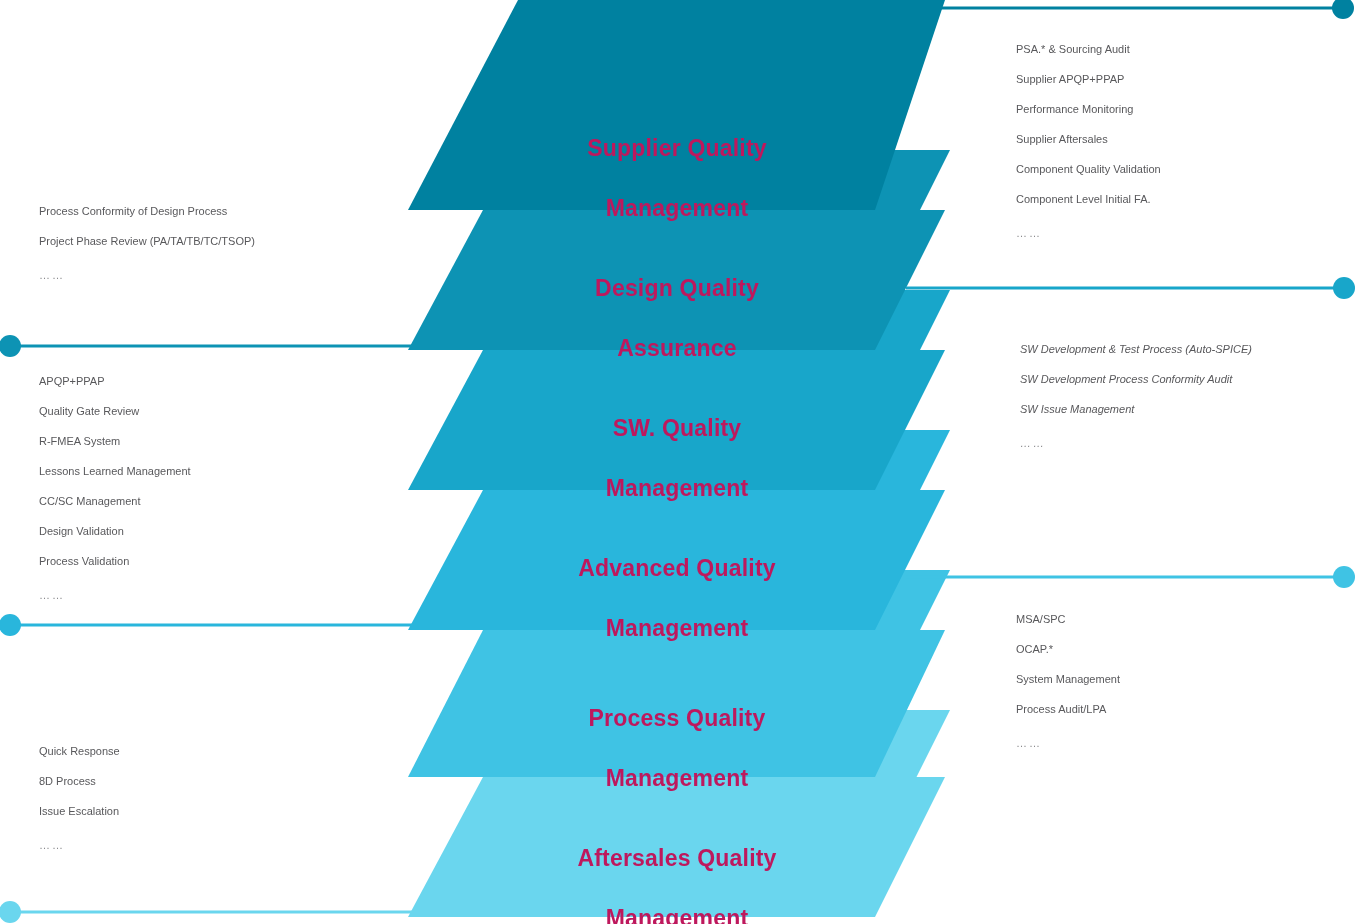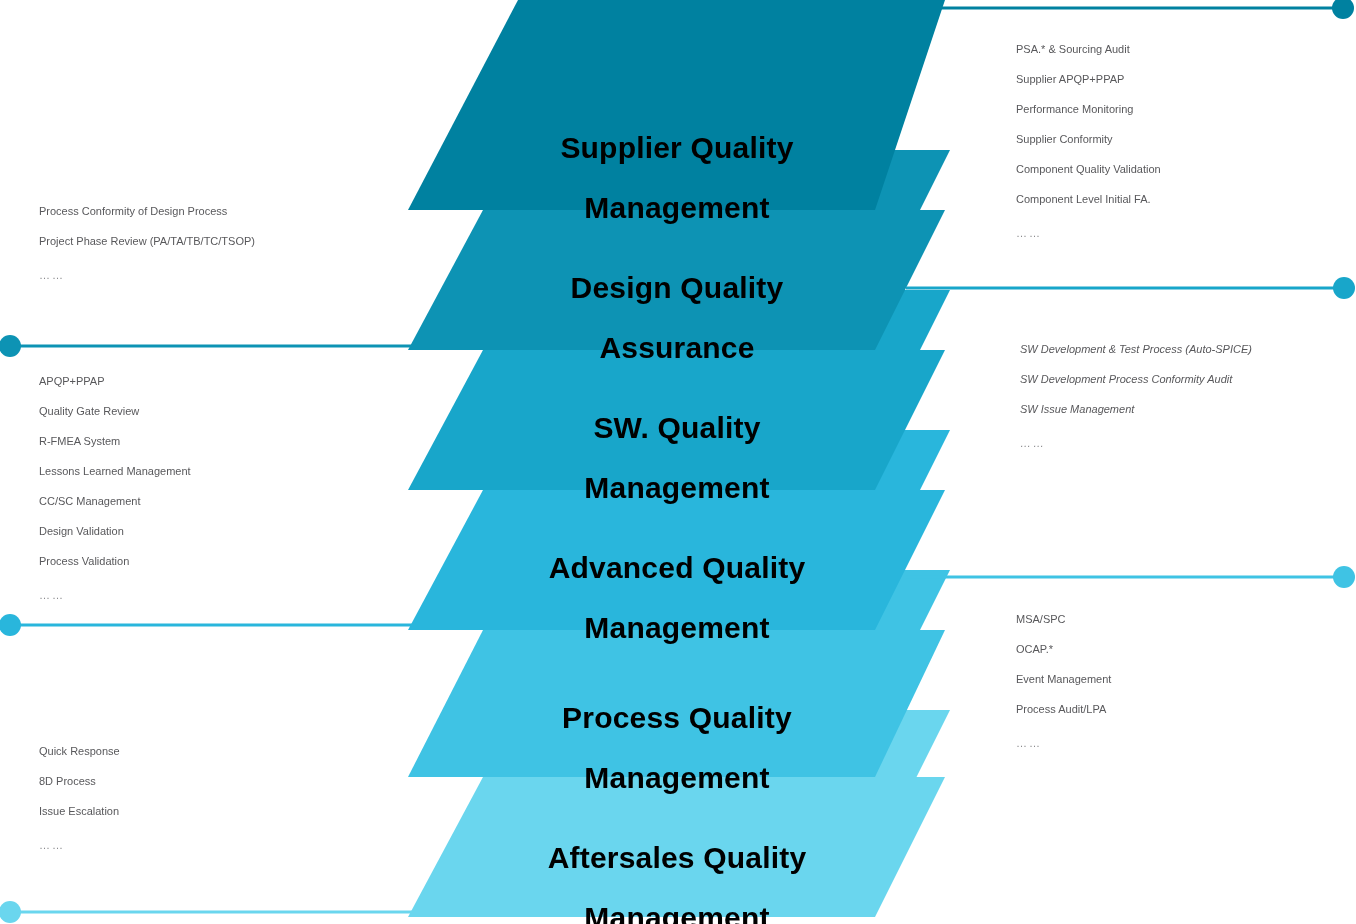--- a/index.html
+++ b/index.html
@@ -22,23 +22,23 @@
   #diagram-svg {
     position: absolute;
     left: 0;
     top: 0;
     width: 1356px;
     height: 924px;
     display: block;
   }
   .band-label {
     position: absolute;
-    color: #000000;
+    color: #be185d;
     font-weight: bold;
-    font-size: 30px;
+    font-size: 23px;
     line-height: 30px;
     text-align: center;
     width: 360px;
     letter-spacing: .2px;
     white-space: pre-line;
     pointer-events: none;
   }
   .detail-list {
     position: absolute;
     color: #58585b;
@@ -133,37 +133,37 @@
 
   <div class="band-label" style="left:497px; top:813px;">
     <span>Aftersales Quality</span><br>
     <span>Management</span>
   </div>
 
   <div class="detail-list" style="left:1016px; top:34px;">
       <span class="detail-item">PSA.* &amp; Sourcing Audit</span>
       <span class="detail-item">Supplier APQP+PPAP</span>
       <span class="detail-item">Performance Monitoring</span>
-      <span class="detail-item">Supplier Conformity</span>
+      <span class="detail-item">Supplier Aftersales</span>
       <span class="detail-item">Component Quality Validation</span>
       <span class="detail-item">Component Level Initial FA.</span>
       <span class="detail-item ellipsis-item">……</span>
     </div>
 
   <div class="detail-list" style="left:1020px; top:334px;font-style:italic;">
       <span class="detail-item">SW Development &amp; Test Process (Auto-SPICE)</span>
       <span class="detail-item">SW Development Process Conformity Audit</span>
       <span class="detail-item">SW Issue Management</span>
       <span class="detail-item ellipsis-item">……</span>
     </div>
 
   <div class="detail-list" style="left:1016px; top:604px;">
       <span class="detail-item">MSA/SPC</span>
       <span class="detail-item">OCAP.*</span>
-      <span class="detail-item">Event Management</span>
+      <span class="detail-item">System Management</span>
       <span class="detail-item">Process Audit/LPA</span>
       <span class="detail-item ellipsis-item">……</span>
     </div>
 
   <div class="detail-list" style="left:39px; top:196px;">
       <span class="detail-item">Process Conformity of Design Process</span>
       <span class="detail-item">Project Phase Review (PA/TA/TB/TC/TSOP)</span>
       <span class="detail-item ellipsis-item">……</span>
     </div>
 

